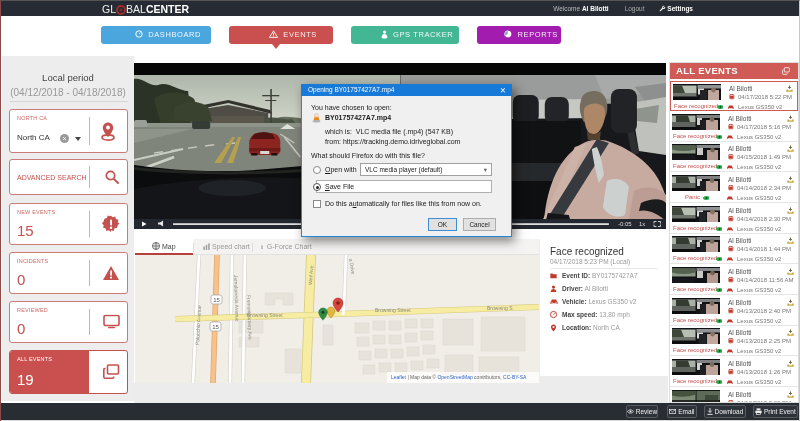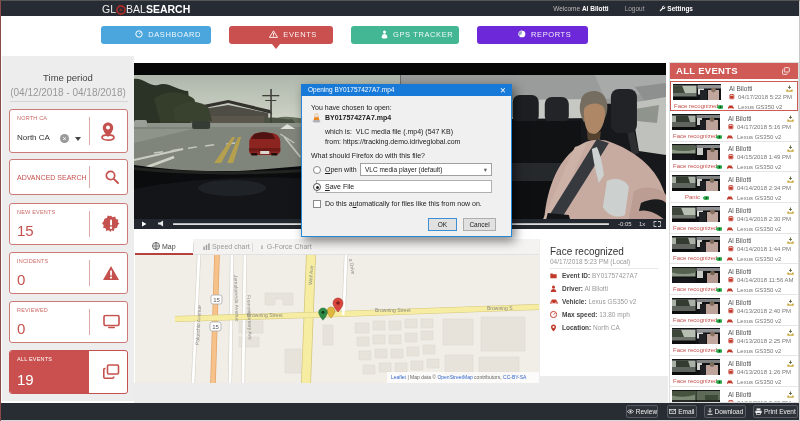--- a/index.html
+++ b/index.html
@@ -50,46 +50,46 @@
   #graybelow { left:133px; top:382px; width:534px; height:20px; background:#ececec; }
   .cicon svg, .evthumb svg, .fico svg { display:block; }
 </style>
 </head>
 <body>
 <div id="page">
   <div class="abs" id="topbar"></div>
   <div class="abs" id="logo">GL<svg width="10" height="10" viewBox="0 0 10 10" style="display:inline-block;vertical-align:-1.5px">
         <circle cx="5" cy="5" r="4" fill="none" stroke="#a32b28" stroke-width="1.8"></circle>
         <circle cx="5" cy="5" r="1.6" fill="#7c2d2a"></circle>
-      </svg>BAL<b>SEARCH</b></div>
+      </svg>BAL<b>CENTER</b></div>
   <div class="abs" id="topright">Welcome <b style="color:#fff">Al Bilotti</b><span style="margin-left:16px;color:#aaa">Logout</span><span style="margin-left:14px;color:#fff"><svg width="7" height="7" viewBox="0 0 10 10" style="vertical-align:-1px">
           <path d="M8.8 2.2 L6.2 4.8 5.2 3.8 7.8 1.2 A2.6 2.6 0 0 0 4.4 4.4 L1 7.8 A1.1 1.1 0 0 0 2.2 9 L5.6 5.6 A2.6 2.6 0 0 0 8.8 2.2 Z" fill="#fff"></path>
         </svg> <b>Settings</b></span></div>
 
   <div class="navbtn" style="left:100px;width:110px;background:#4ba6dd;"><svg width="8" height="8" viewBox="0 0 10 10" style="vertical-align:-1px">
         <circle cx="5" cy="5" r="4" fill="none" stroke="#fff" stroke-width="1.2"></circle>
         <path d="M5 5 L7 3.2" stroke="#fff" stroke-width="1.1"></path>
       </svg>&nbsp; DASHBOARD</div>
   <div class="navbtn" style="left:228px;width:104px;background:#c9504e;"><svg width="9" height="8" viewBox="0 0 12 10" style="vertical-align:-1px">
         <path d="M6 0.8 L11.4 9.5 H0.6 Z" fill="none" stroke="#fff" stroke-width="1.2"></path>
         <rect x="5.4" y="3.4" width="1.2" height="3" fill="#fff"></rect>
         <circle cx="6" cy="7.6" r="0.8" fill="#fff"></circle>
       </svg>&nbsp; EVENTS</div>
   <div class="abs" style="left:271px;top:43px;border-left:4px solid transparent;border-right:4px solid transparent;border-top:5px solid #c9504e;"></div>
   <div class="navbtn" style="left:350px;width:108px;background:#43b794;"><svg width="7" height="9" viewBox="0 0 8 10" style="vertical-align:-1.5px">
         <circle cx="4" cy="2.2" r="1.8" fill="#fff"></circle>
         <path d="M0.8 8.2 C0.8 5.4 2.2 4.4 4 4.4 S7.2 5.4 7.2 8.2 L6 9.5 H2 Z" fill="#fff"></path>
       </svg>&nbsp; GPS TRACKER</div>
-  <div class="navbtn" style="left:476px;width:111px;background:#6d28d9;"><svg width="8" height="8" viewBox="0 0 10 10" style="vertical-align:-1px">
+  <div class="navbtn" style="left:476px;width:84px;background:#a21caf;"><svg width="8" height="8" viewBox="0 0 10 10" style="vertical-align:-1px">
         <circle cx="5" cy="5" r="4.2" fill="#fff"></circle>
         <path d="M5 5 V0.8 A4.2 4.2 0 0 0 1.4 7.4 Z" fill="#98a0c6" stroke="#fff" stroke-width="0.5"></path>
       </svg>&nbsp; REPORTS</div>
 
   <div class="abs" id="sidebar">
-    <div class="abs" style="left:0;top:16px;width:132px;text-align:center;font-size:9.5px;color:#444;">Time period</div>
+    <div class="abs" style="left:0;top:16px;width:132px;text-align:center;font-size:9.5px;color:#444;">Local period</div>
     <div class="abs" style="left:0;top:31px;width:132px;text-align:center;font-size:10px;color:#999;">(04/12/2018 - 04/18/2018)</div>
     <div class="abs" style="left:8px;top:45px;width:118px;height:1px;background:#d5d5d5;"></div>
   </div>
   <div class="card" style="top:108px;height:44px;">
     <div class="clabel">NORTH CA</div>
     <div style="position:absolute;left:7px;top:23px;font-size:8px;color:#333;">North CA</div>
     <div style="position:absolute;left:50px;top:24px;width:9px;height:9px;border-radius:50%;background:#999;color:#fff;font-size:7px;text-align:center;line-height:9px;">×</div>
     <div style="position:absolute;left:65px;top:27px;border-left:3px solid transparent;border-right:3px solid transparent;border-top:4px solid #444;"></div>
     <div class="divline"></div>
     <div class="cicon">

